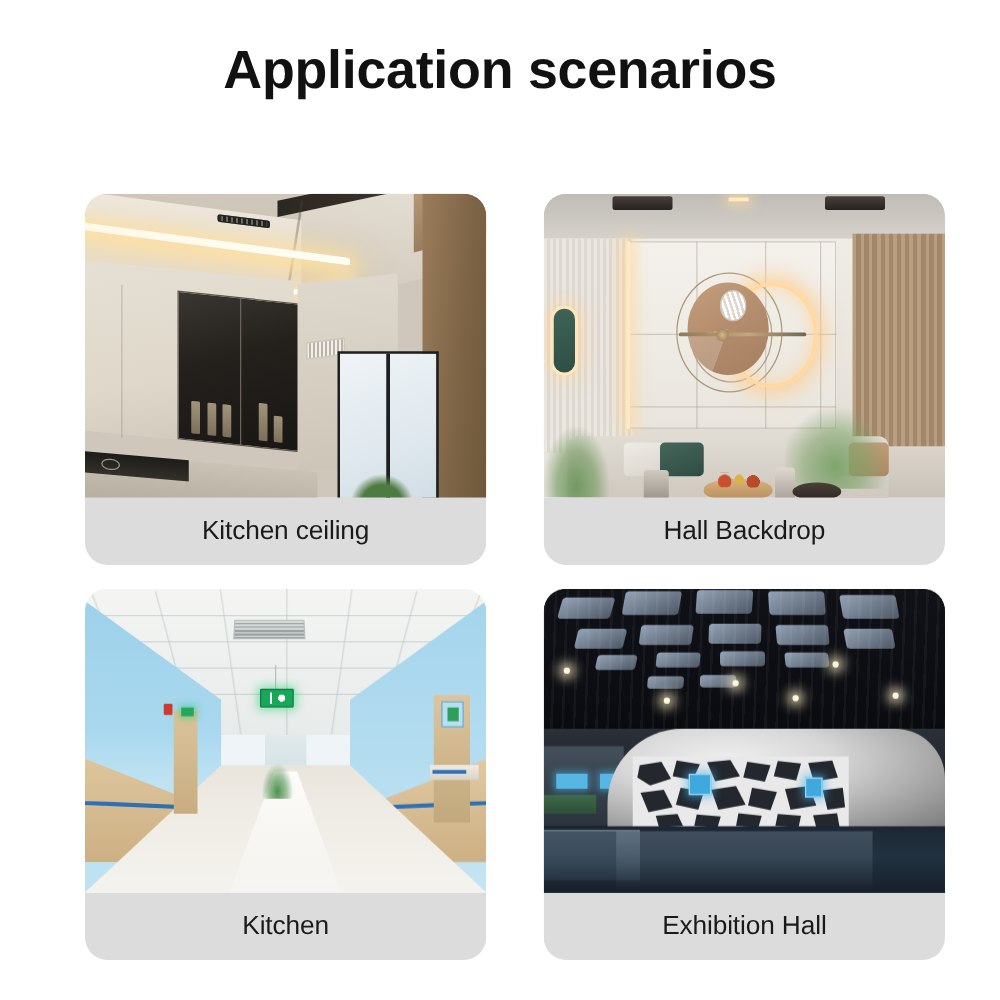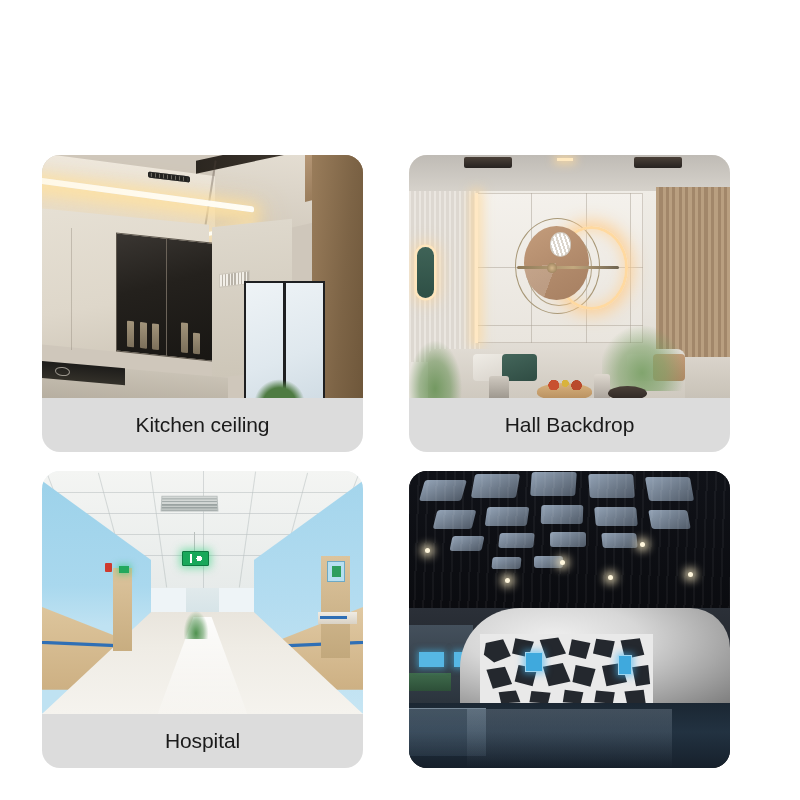--- a/index.html
+++ b/index.html
@@ -17,21 +17,21 @@
     letter-spacing:-0.2px;margin:0;padding-top:34px;line-height:1.05;
     font-family:"Liberation Sans","DejaVu Sans",sans-serif;
   }
   .subtitle{
     font-size:18.5px;color:#1c1c1c;margin:0;padding-top:15px;
     letter-spacing:-0.15px;white-space:nowrap;font-weight:400;
   }
 
   
   .grid{
-    position:absolute;left:42px;top:155px;width:688px;height:613px;
+    position:absolute;left:68px;top:155px;width:688px;height:613px;
     display:grid;grid-template-columns:321px 321px;grid-template-rows:297px 297px;
     column-gap:46px;row-gap:19px;
   }
   .card{
     position:relative;border-radius:18px;overflow:hidden;background:#ffffff;
     display:flex;flex-direction:column;
   }
   .photo{position:relative;flex:1 1 auto;overflow:hidden;background:#d8d8d8;}
   .caption{
     height:54px;flex:0 0 54px;background:#dcdcdc;
@@ -258,20 +258,21 @@
   .e-glassrail{position:absolute;left:0;bottom:4%;width:24%;height:16%;
     background:linear-gradient(180deg,rgba(170,195,215,.28),rgba(150,180,205,.1));
     border-top:1px solid rgba(200,220,235,.5);}
 </style>
 </head>
 <body>
 
 <div class="page">
 
   <div class="header">
+    <div class="title">Application scenarios</div>
   </div>
 
   <div class="grid">
 
     <div class="card">
       <div class="photo sc-kitchen">
         <div class="k-ceiling"></div>
         <div class="k-ceil-right"></div>
         <div class="k-darkband"></div>
         <div class="k-ceil-seam"></div>
@@ -388,21 +389,21 @@
             <i></i>
           </div>
         <div class="h-smallsign s1"></div>
         <div class="h-green"></div>
         <div class="h-exitrod"></div>
         <div class="h-exit">
             <i></i>
           </div>
         <div class="h-plant"></div>
       </div>
-      <div class="caption">Hospital</div>
+      <div class="caption">Kitchen</div>
     </div>
 
     <div class="card">
       <div class="photo sc-exhib">
         <div class="e-ceil"></div>
 
         <div class="e-coffer" style="left:4%;top:3%;width:13%;height:7%;transform:skewX(-16deg)"></div>
         <div class="e-coffer" style="left:20%;top:1%;width:14%;height:8%;transform:skewX(-10deg)"></div>
         <div class="e-coffer" style="left:38%;top:0.5%;width:14%;height:8%;transform:skewX(-4deg)"></div>
         <div class="e-coffer" style="left:56%;top:1%;width:14%;height:8%;transform:skewX(4deg)"></div>
@@ -460,16 +461,17 @@
             </g>
           </svg>
         </div>
         <div class="e-screen" style="left:36%;top:61%;width:5%;height:6%"></div>
         <div class="e-screen" style="left:65%;top:62%;width:4%;height:6%"></div>
 
         <div class="e-floor"></div>
         <div class="e-floorglow"></div>
         <div class="e-glassrail"></div>
       </div>
+      <div class="caption">Exhibition Hall</div>
     </div>
 
   </div>
 </div>
 
 </body></html>

